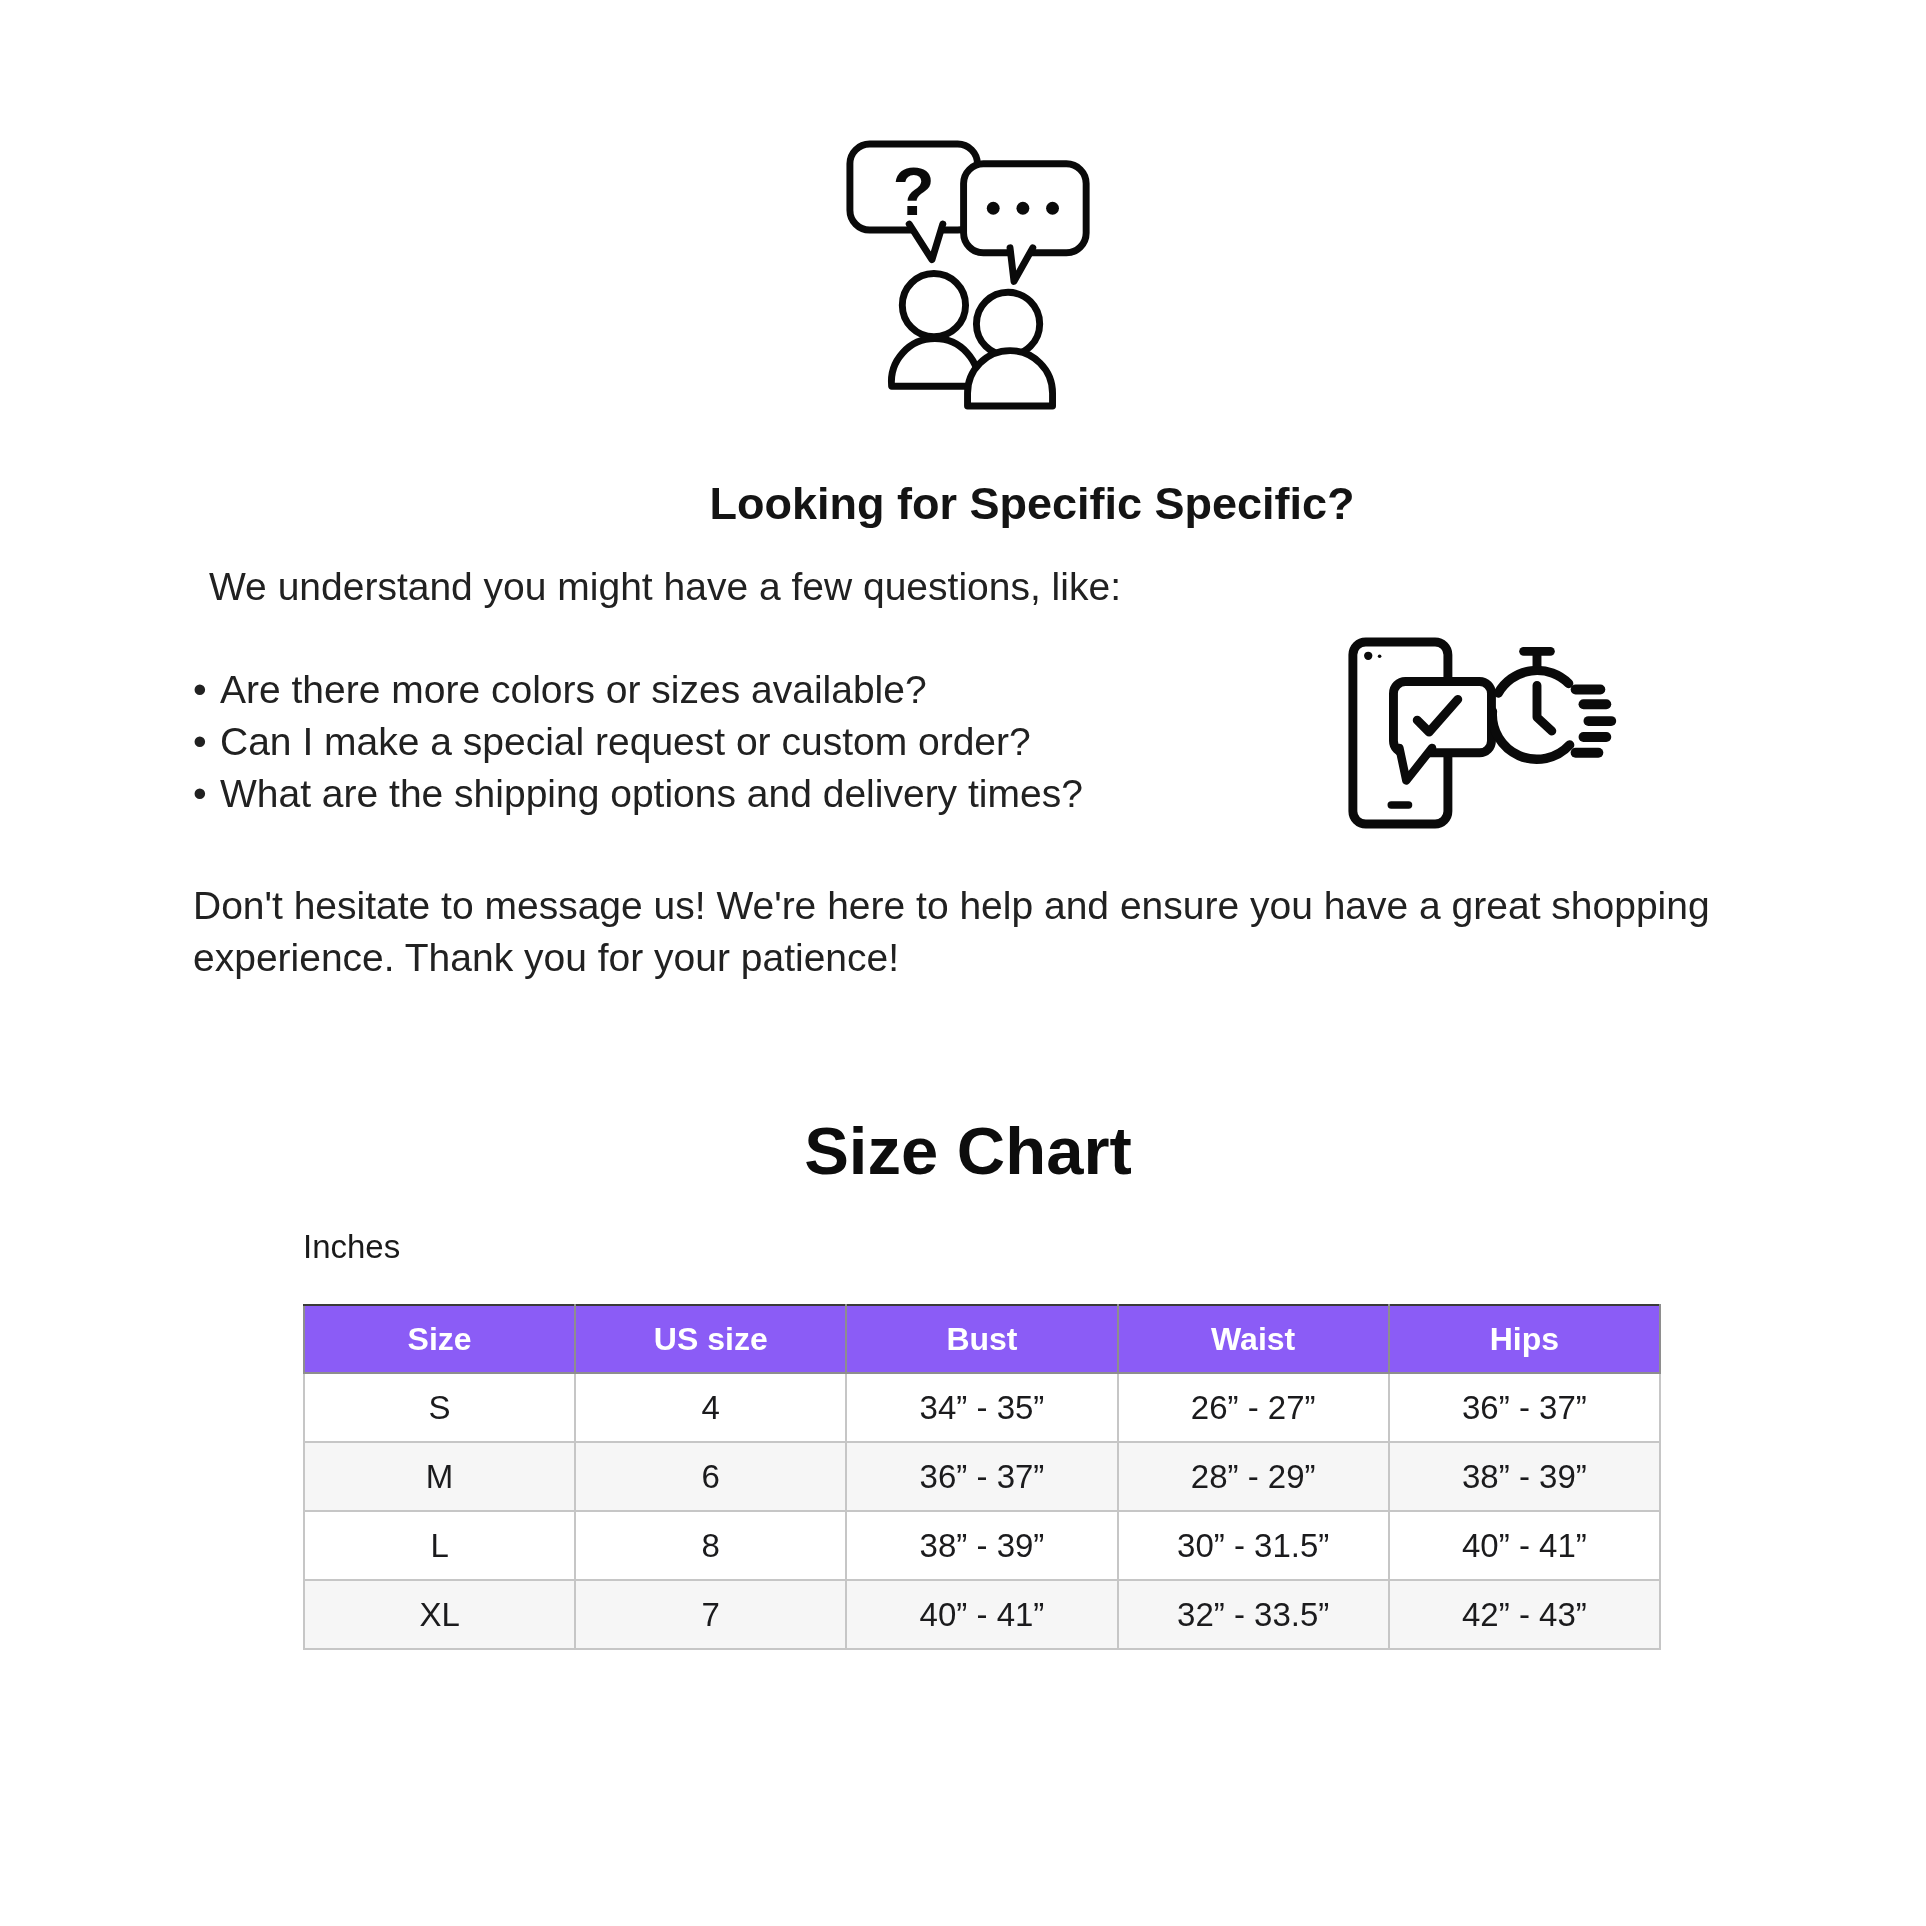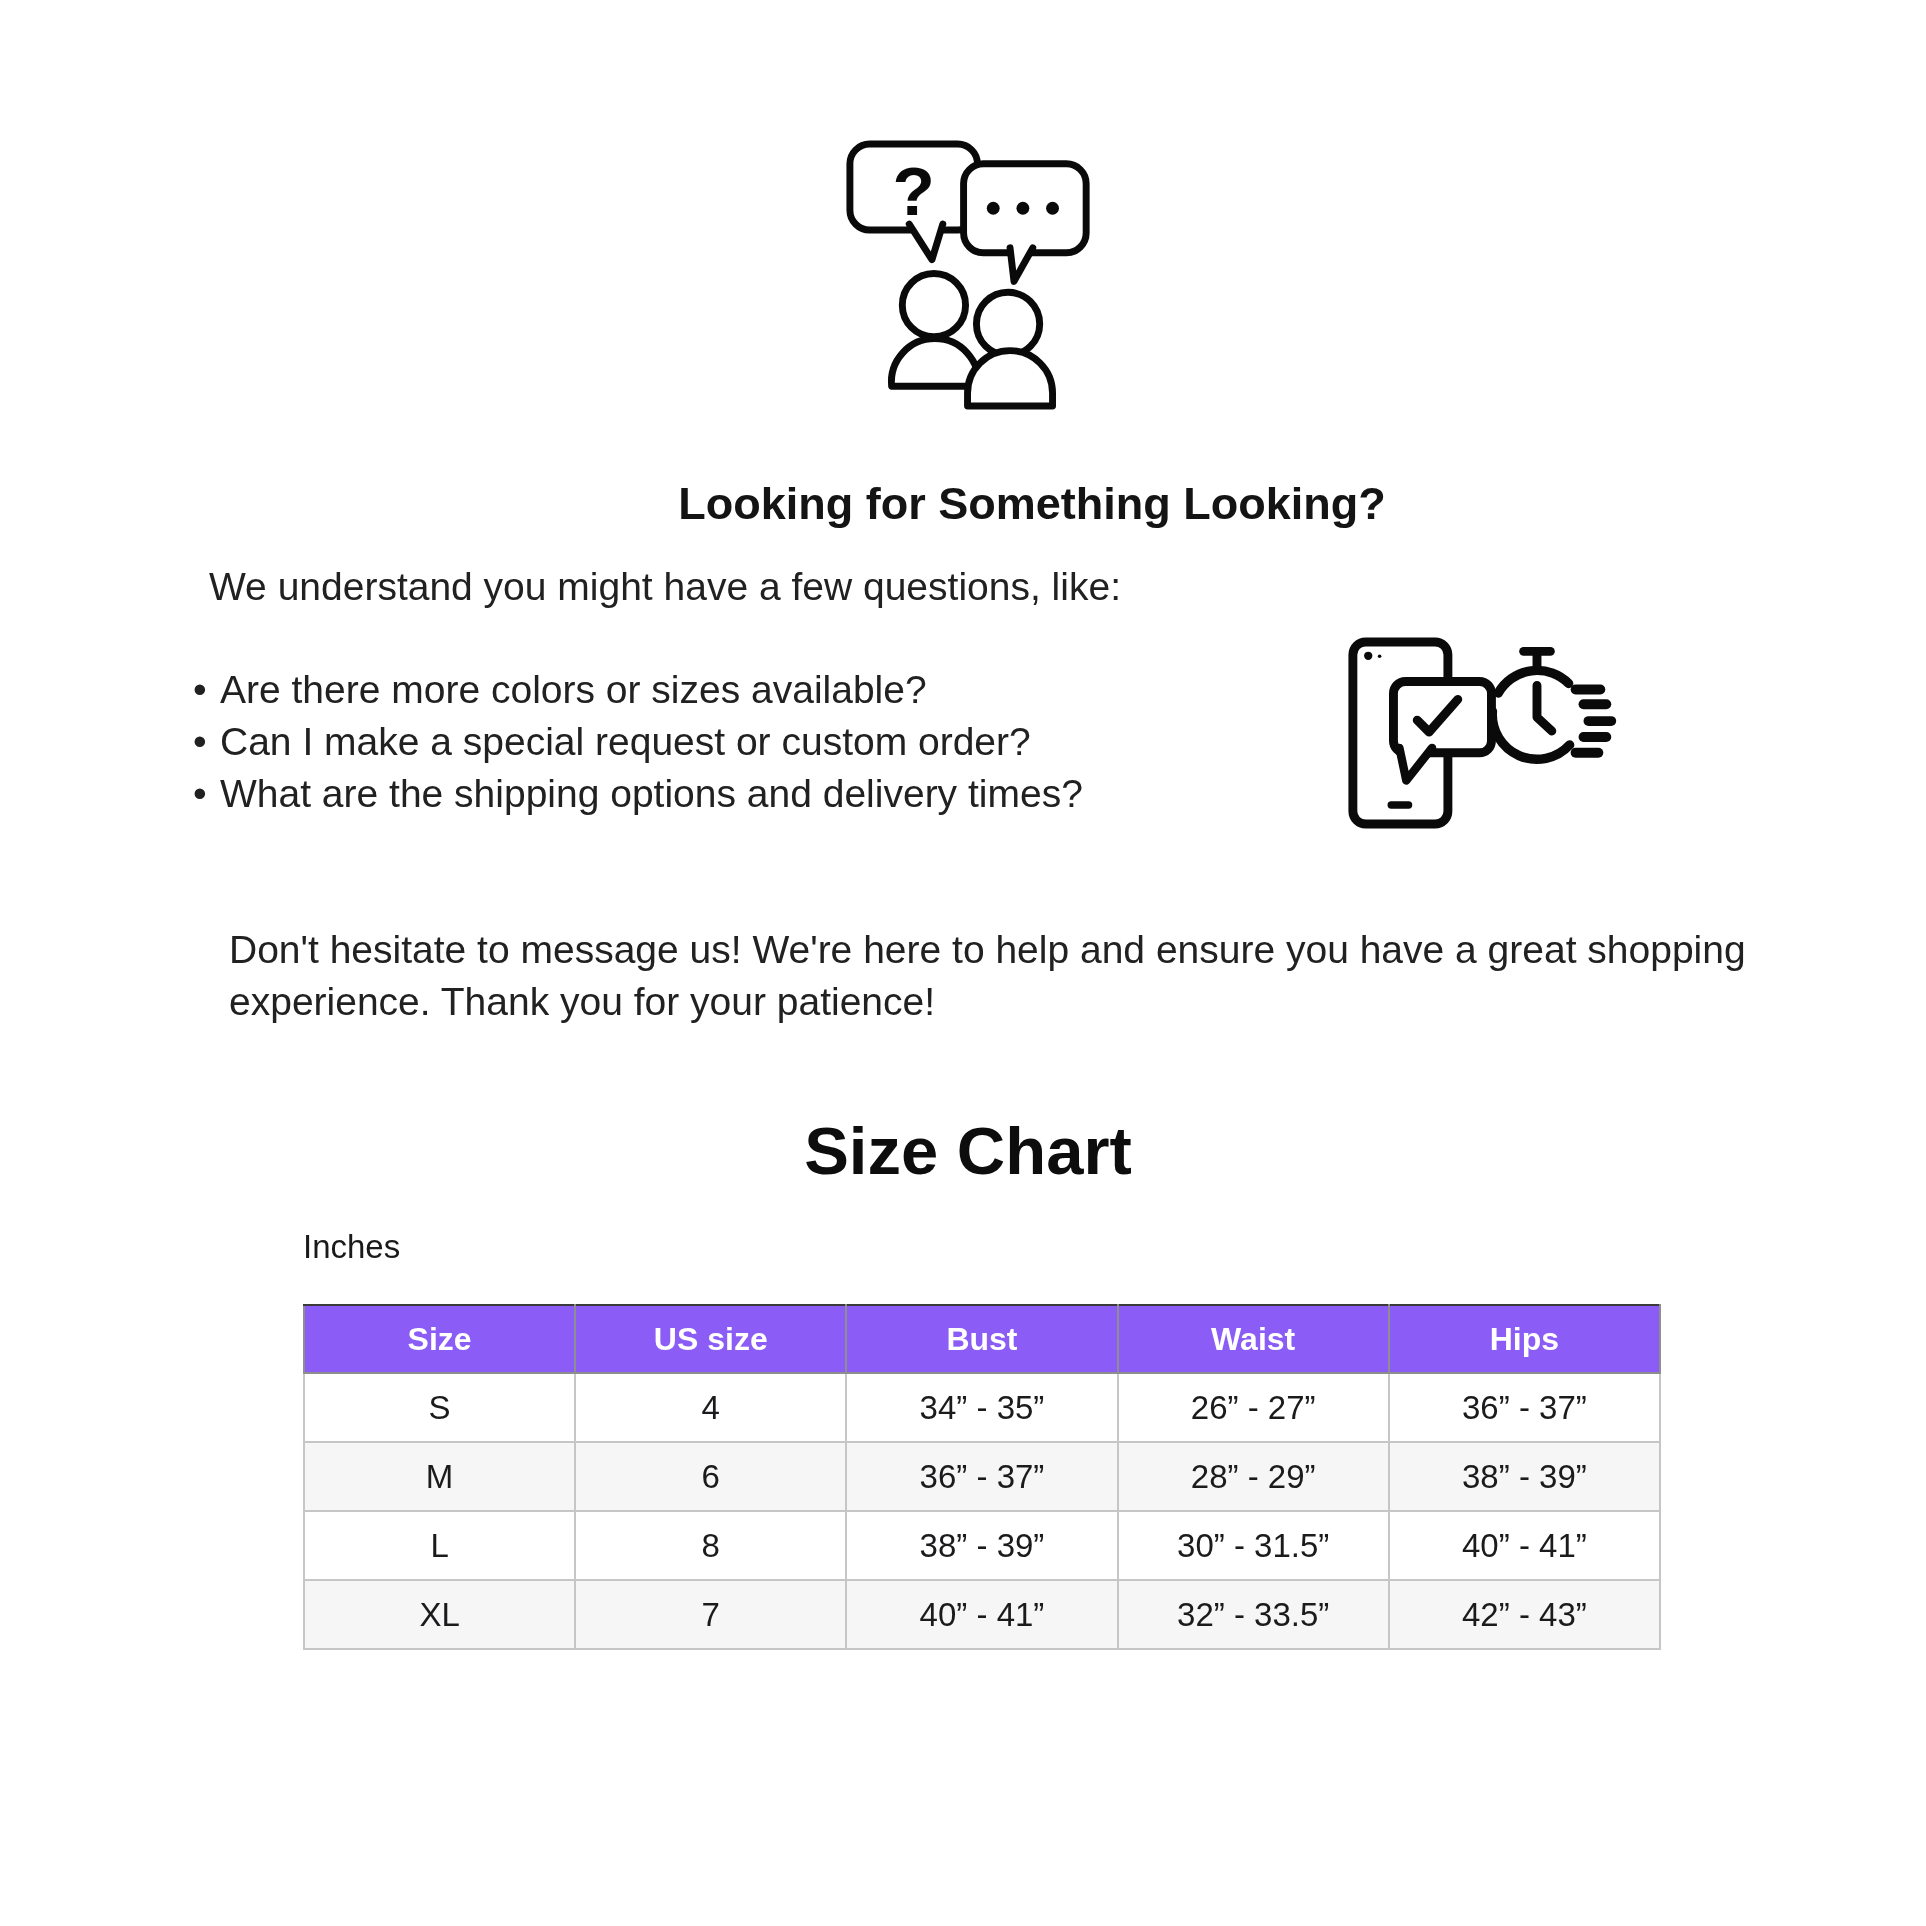--- a/index.html
+++ b/index.html
@@ -11,21 +11,21 @@
   .intro-heading{
     top:481px;left:1032px;transform:translateX(-50%);
     font-size:45px;font-weight:700;color:#141414;white-space:nowrap;line-height:1;
   }
   .intro-lead{
     top:567px;left:197px;font-size:39px;color:#212121;white-space:nowrap;line-height:1;margin-left:12px;
   }
   .faq-bullets{top:664px;left:193px;}
   .bullet-line{height:52px;line-height:52px;font-size:39px;color:#212121;white-space:nowrap;}
   .bullet-line .marker{display:inline-block;width:27px;}
-  .closing{top:924px;left:193px;margin-left:36px;}
+  .closing{top:880px;left:193px;}
   .closing div{height:52px;line-height:52px;font-size:39px;color:#212121;white-space:nowrap;}
   .size-chart-title{
     top:1117px;left:968px;transform:translateX(-50%);
     font-size:67px;font-weight:700;color:#0d0d0d;white-space:nowrap;line-height:1;
   }
   .units-label{top:1230px;left:303px;font-size:33px;color:#1a1a1a;line-height:1;}
   .size-table-wrap{top:1304px;left:303px;}
   table.size-table{
     width:1358px;border-collapse:collapse;table-layout:fixed;
     border:2px solid #b5b5b5;
@@ -63,21 +63,21 @@
   <g>
     <circle class="stroked" cx="93" cy="170" r="32" stroke-width="7"></circle>
     <path class="stroked" d="M 50.2 252 A 44 44 0 1 1 137.8 252 Z" stroke-width="7"></path>
   </g>
   <g>
     <circle class="stroked" cx="168" cy="189" r="32" stroke-width="7"></circle>
     <path class="stroked" d="M 127 272 L 127 259 A 43 43 0 1 1 213 259 L 213 272 Z" stroke-width="7"></path>
   </g>
 </svg>
 
-<div class="abs intro-heading">Looking for Something Looking?</div>
+<div class="abs intro-heading">Looking for Specific Specific?</div>
 
 <div class="abs intro-lead">We understand you might have a few questions, like:</div>
 
 <div class="abs faq-bullets">
     <div class="bullet-line"><span class="marker">•</span><span>Are there more colors or sizes available?</span></div>
     <div class="bullet-line"><span class="marker">•</span><span>Can I make a special request or custom order?</span></div>
     <div class="bullet-line"><span class="marker">•</span><span>What are the shipping options and delivery times?</span></div>
   </div>
 
 <svg class="abs" style="top:634px;left:1341px;" width="292" height="198" viewBox="0 0 295 200">

